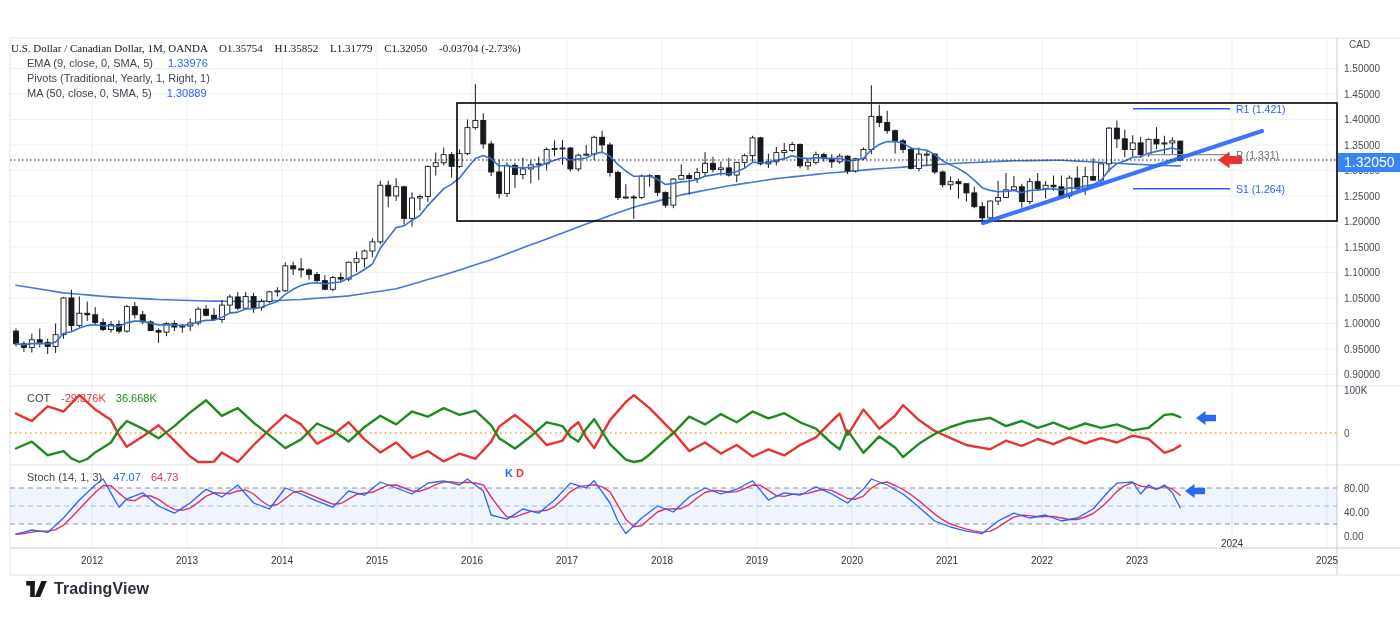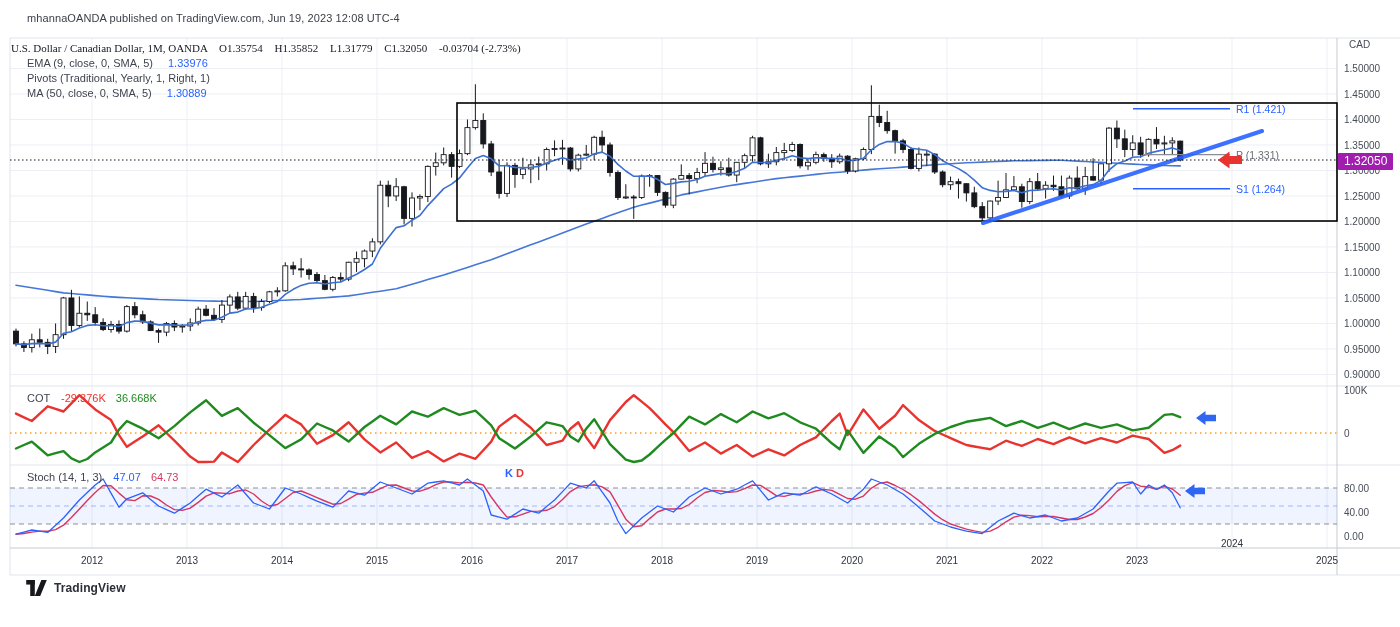--- a/index.html
+++ b/index.html
@@ -7,37 +7,36 @@
   #stage{position:relative;width:1400px;height:627px;background:#fff;overflow:hidden;}
   #chart-svg{position:absolute;left:0;top:0;}
   .abs{position:absolute;white-space:nowrap;}
   .pub{font-size:11px;color:#3c4049;letter-spacing:.1px;}
   .legend-line{font-size:11px;color:#131722;}
   .legend-line .lbl{color:#40444f;}
   .legend-line .gap{margin-left:9px;}
   .blue-val{color:#2962ff;margin-left:12px;}
   .axis-lbl{font-size:10px;color:#474c57;transform:translateY(-50%);}
   .year-lbl{font-size:10px;color:#2e333d;transform:translateX(-50%);}
-  .badge{background:#a21caf;color:#fff;font-size:12px;padding:1px 6px 2px 6px;border-radius:1px;}
+  .badge{background:#3b82f6;color:#fff;font-size:14px;padding:1px 6px 2px 6px;border-radius:1px;}
   .pivot-lbl{font-size:10.5px;transform:translateY(-50%);}
   .cot-red{color:#e8332f;margin-left:8px;}
   .cot-green{color:#1f8a1f;margin-left:7px;}
   .stoch-k{color:#2962ff;margin-left:8px;}
   .stoch-d{color:#d8355f;margin-left:7px;text-align:right;}
   .kd{font-size:11px;font-weight:bold;}
   .kd .k{color:#2962ff;}
   .kd .d{color:#e8332f;margin-left:3px;}
   .brand{display:flex;align-items:center;gap:7px;}
-  .brand-text{font-size:12px;font-weight:600;color:#2a2e39;letter-spacing:.1px;}
+  .brand-text{font-size:16px;font-weight:600;color:#2a2e39;letter-spacing:.1px;}
 </style>
 </head>
 <body>
 
 <div id="stage">
-  <div class="abs pub" style="left:27px;top:12px;">mhannaOANDA published on TradingView.com, Jun 19, 2023 12:08 UTC-4</div>
 
   <svg id="chart-svg" width="1400" height="627">
       <line x1="92" y1="38" x2="92" y2="548" stroke="#edeff4" stroke-width="1"></line>
       <line x1="187" y1="38" x2="187" y2="548" stroke="#edeff4" stroke-width="1"></line>
       <line x1="282" y1="38" x2="282" y2="548" stroke="#edeff4" stroke-width="1"></line>
       <line x1="377" y1="38" x2="377" y2="548" stroke="#edeff4" stroke-width="1"></line>
       <line x1="472" y1="38" x2="472" y2="548" stroke="#edeff4" stroke-width="1"></line>
       <line x1="567" y1="38" x2="567" y2="548" stroke="#edeff4" stroke-width="1"></line>
       <line x1="662" y1="38" x2="662" y2="548" stroke="#edeff4" stroke-width="1"></line>
       <line x1="757" y1="38" x2="757" y2="548" stroke="#edeff4" stroke-width="1"></line>

